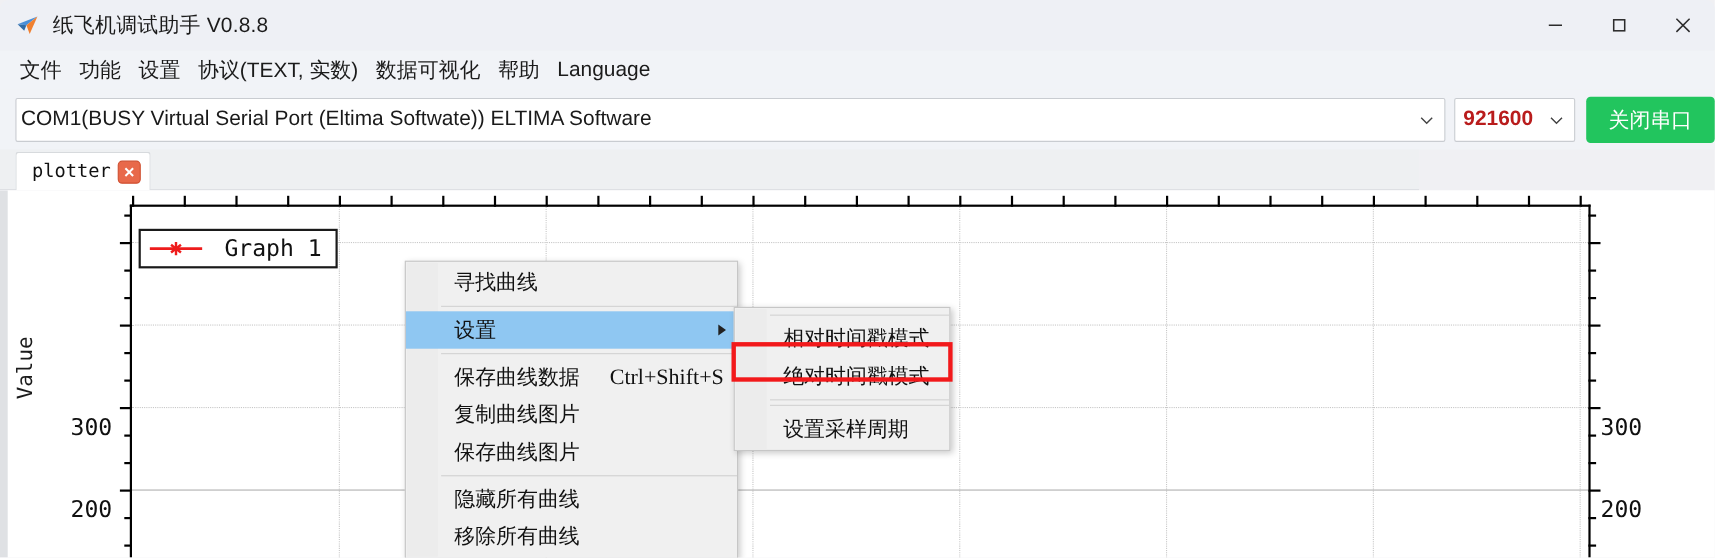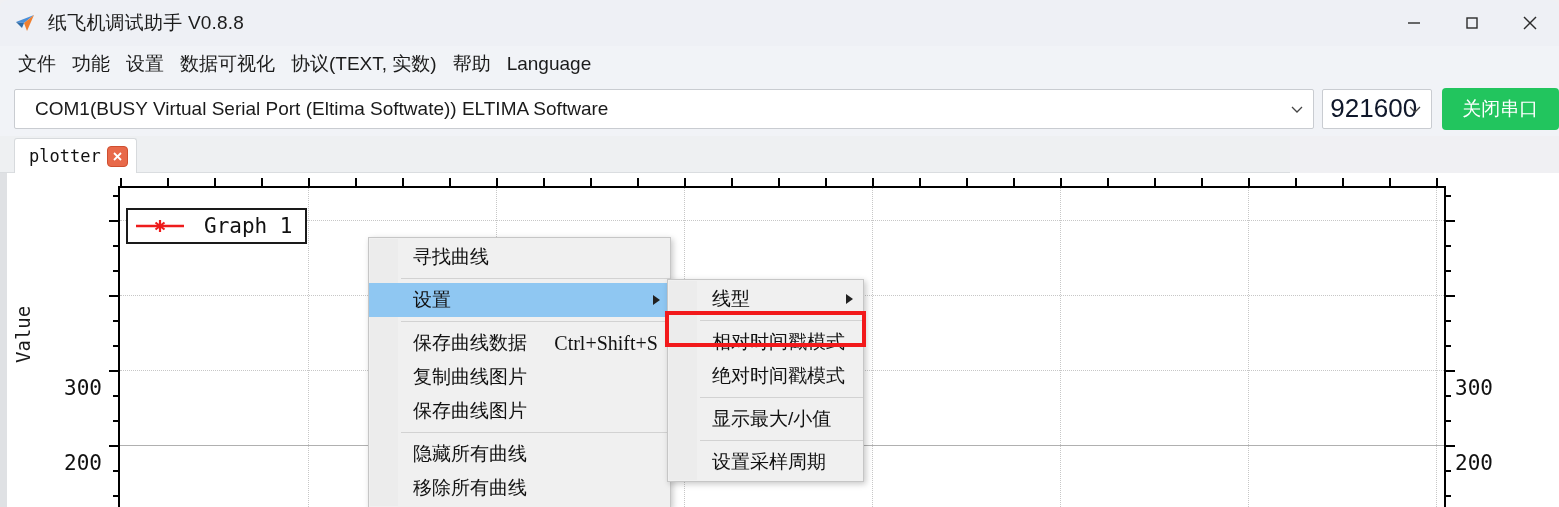--- a/index.html
+++ b/index.html
@@ -72,40 +72,41 @@
     margin-left: 14px;
     width: 1308px; height: 40px;
     background: #ffffff;
     border: 1px solid #c9ccd1;
     border-radius: 2px;
     display: flex; align-items: center;
     position: relative;
   }
   .port-combo .value {
     font-size: 19px; color: #1a1a1a;
-    padding-left: 20px;
+    padding-left: 4px;
     white-space: nowrap; overflow: hidden;
   }
   .combo-chevron {
     position: absolute; right: 8px; top: 50%;
     transform: translateY(-50%);
     width: 16px; height: 16px;
   }
   .baud-combo {
     margin-left: 8px;
     width: 110px; height: 40px;
     background: #ffffff;
     border: 1px solid #c9ccd1;
     border-radius: 2px;
     display: flex; align-items: center;
     position: relative;
   }
   .baud-combo .value {
-    font-size: 26px; color: #0f172a;
+    font-size: 19px; color: #b91c1c;
     padding-left: 7px;
+    font-weight: bold;
   }
   .open-btn {
     margin-left: 10px;
     width: 118px; height: 42px;
     background: #22c55e;
     border-radius: 4px;
     display: flex; align-items: center; justify-content: center;
     color: #ffffff; font-size: 19px;
     cursor: default;
   }
@@ -314,22 +315,22 @@
           <line x1="16" y1="4" x2="4" y2="16" stroke="#2b2b2b" stroke-width="1.4"></line>
         </svg>
       </div>
     </div>
   </div>
 
   <div class="menubar">
     <div class="menu-item">文件</div>
     <div class="menu-item">功能</div>
     <div class="menu-item">设置</div>
+    <div class="menu-item">协议(TEXT, 实数)</div>
     <div class="menu-item">数据可视化</div>
-    <div class="menu-item">协议(TEXT, 实数)</div>
     <div class="menu-item">帮助</div>
     <div class="menu-item">Language</div>
   </div>
 
   <div class="toolbar">
     <div class="port-combo">
       <div class="value">COM1(BUSY  Virtual Serial Port (Eltima Softwate)) ELTIMA Software</div>
       <svg class="combo-chevron" viewBox="0 0 16 16">
         <polyline points="3,6 8,11 13,6" fill="none" stroke="#444" stroke-width="1.3"></polyline>
       </svg>
@@ -485,38 +486,31 @@
       <span>隐藏所有曲线</span>
     </div>
     <div class="ctx-item">
       <span>移除所有曲线</span>
     </div>
   </div>
 
   <div class="ctxmenu" style="left:667px; top:279px; width:197px;">
     <div class="gutter"></div>
 
-    <div class="ctx-item">
-      <span>线型</span>
-      <span class="arrow"></span>
-    </div>
 
     <div class="ctx-sep"></div>
 
     <div class="ctx-item">
       <span>相对时间戳模式</span>
     </div>
     <div class="ctx-item">
       <span>绝对时间戳模式</span>
     </div>
     <div class="ctx-sep"></div>
 
-    <div class="ctx-item">
-      <span>显示最大/小值</span>
-    </div>
     <div class="ctx-sep"></div>
 
     <div class="ctx-item">
       <span>设置采样周期</span>
     </div>
   </div>
 
   <div class="redbox" style="left:665px; top:311px; width:201px; height:36px;"></div>
 
 </div>

